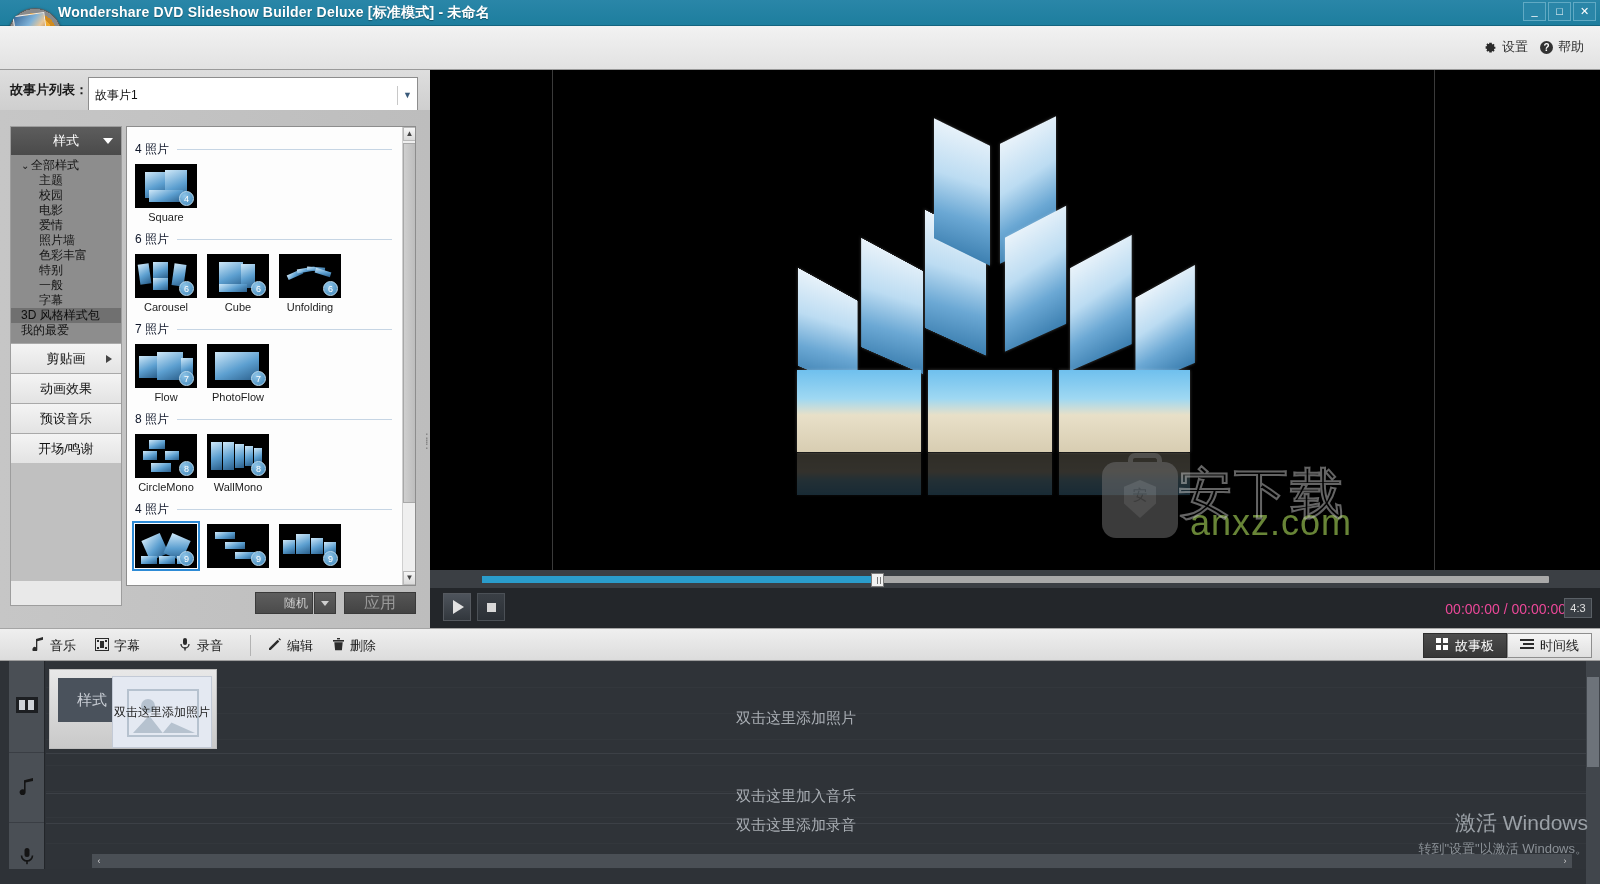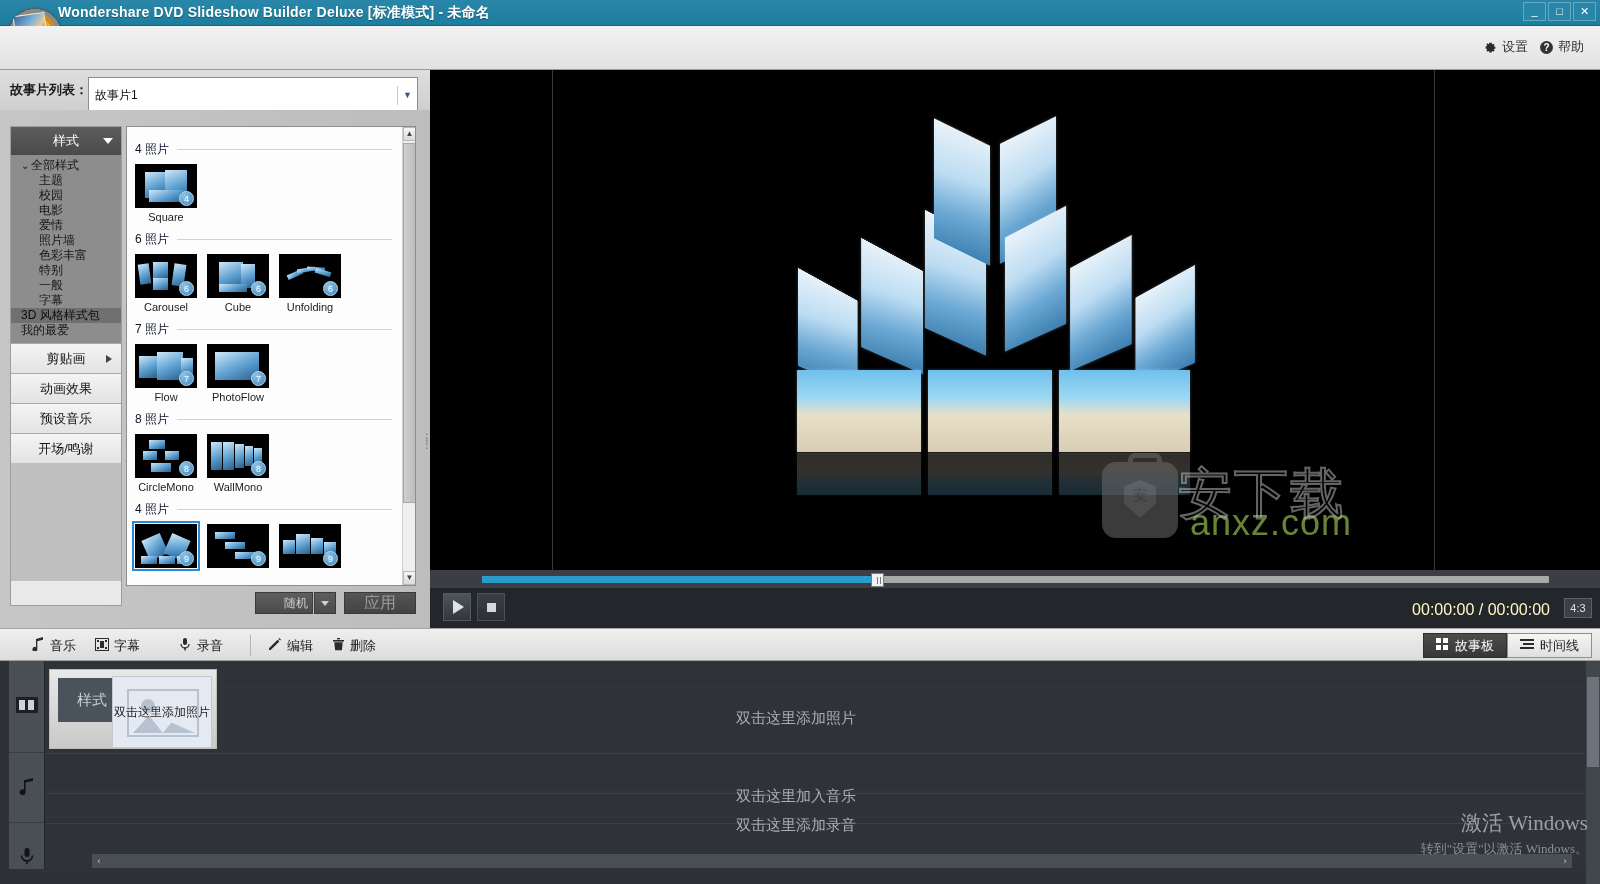--- a/index.html
+++ b/index.html
@@ -277,21 +277,21 @@
     width:0;height:0;border-top:7px solid transparent;border-bottom:7px solid transparent;
     border-left: 11px solid #e2e2e2; display:block; margin-left:3px;
   }
   .pb-stop {
     position: absolute; left: 47px; top: 5px; width: 28px; height: 28px;
     background: linear-gradient(#3a3f45,#2b3036); border: 1px solid #4b5056;
     display: flex; align-items:center; justify-content:center; cursor: pointer;
   }
   .pb-stop i { width: 9px; height: 9px; background: #d8d8d8; display:block; }
   .pb-time {
-    position: absolute; right: 50px; top: 13px; color: #fef9c3; font-size: 16px;
+    position: absolute; right: 34px; top: 13px; color: #ec4899; font-size: 14px;
     font-family: "Liberation Sans", sans-serif;
   }
   .pb-ratio {
     position: absolute; right: 8px; top: 10px; width: 28px; height: 20px;
     background: #3a3f45; border: 1px solid #5a6066; color: #e0e0e0;
     font-size: 11px; display:flex; align-items:center; justify-content:center; cursor: pointer;
   }
 
   
   .toolbar {
@@ -363,21 +363,21 @@
     background: #4a4f55; display: flex; justify-content: space-between; align-items: center;
   }
   .hs-arrow { width: 14px; height: 14px; color: #cfcfcf; font-size: 9px;
     display: flex; align-items: center; justify-content: center; cursor: pointer; }
   .board-vscroll {
     position: absolute; right: 0; top: 0; width: 14px; height: 223px; background: #41464c;
   }
   .bv-thumb { position: absolute; left: 1px; top: 16px; width: 12px; height: 90px;
     background: #6d737a; cursor: pointer; }
 
-  .winact { position: absolute; right: 12px; bottom: 26px; text-align: right; font-family: Liberation Serif, serif; }
+  .winact { position: absolute; right: 12px; bottom: 26px; text-align: right; }
   .winact .l1 { font-size: 21px; color: #9aa0a6; }
   .winact .l2 { font-size: 13px; color: #8b9197; margin-top: 3px; }
 </style>
 </head>
 <body>
 
 <div id="app">
 
   <div class="titlebar">
     <div class="title-text">Wondershare DVD Slideshow Builder Deluxe [标准模式] - 未命名</div>

